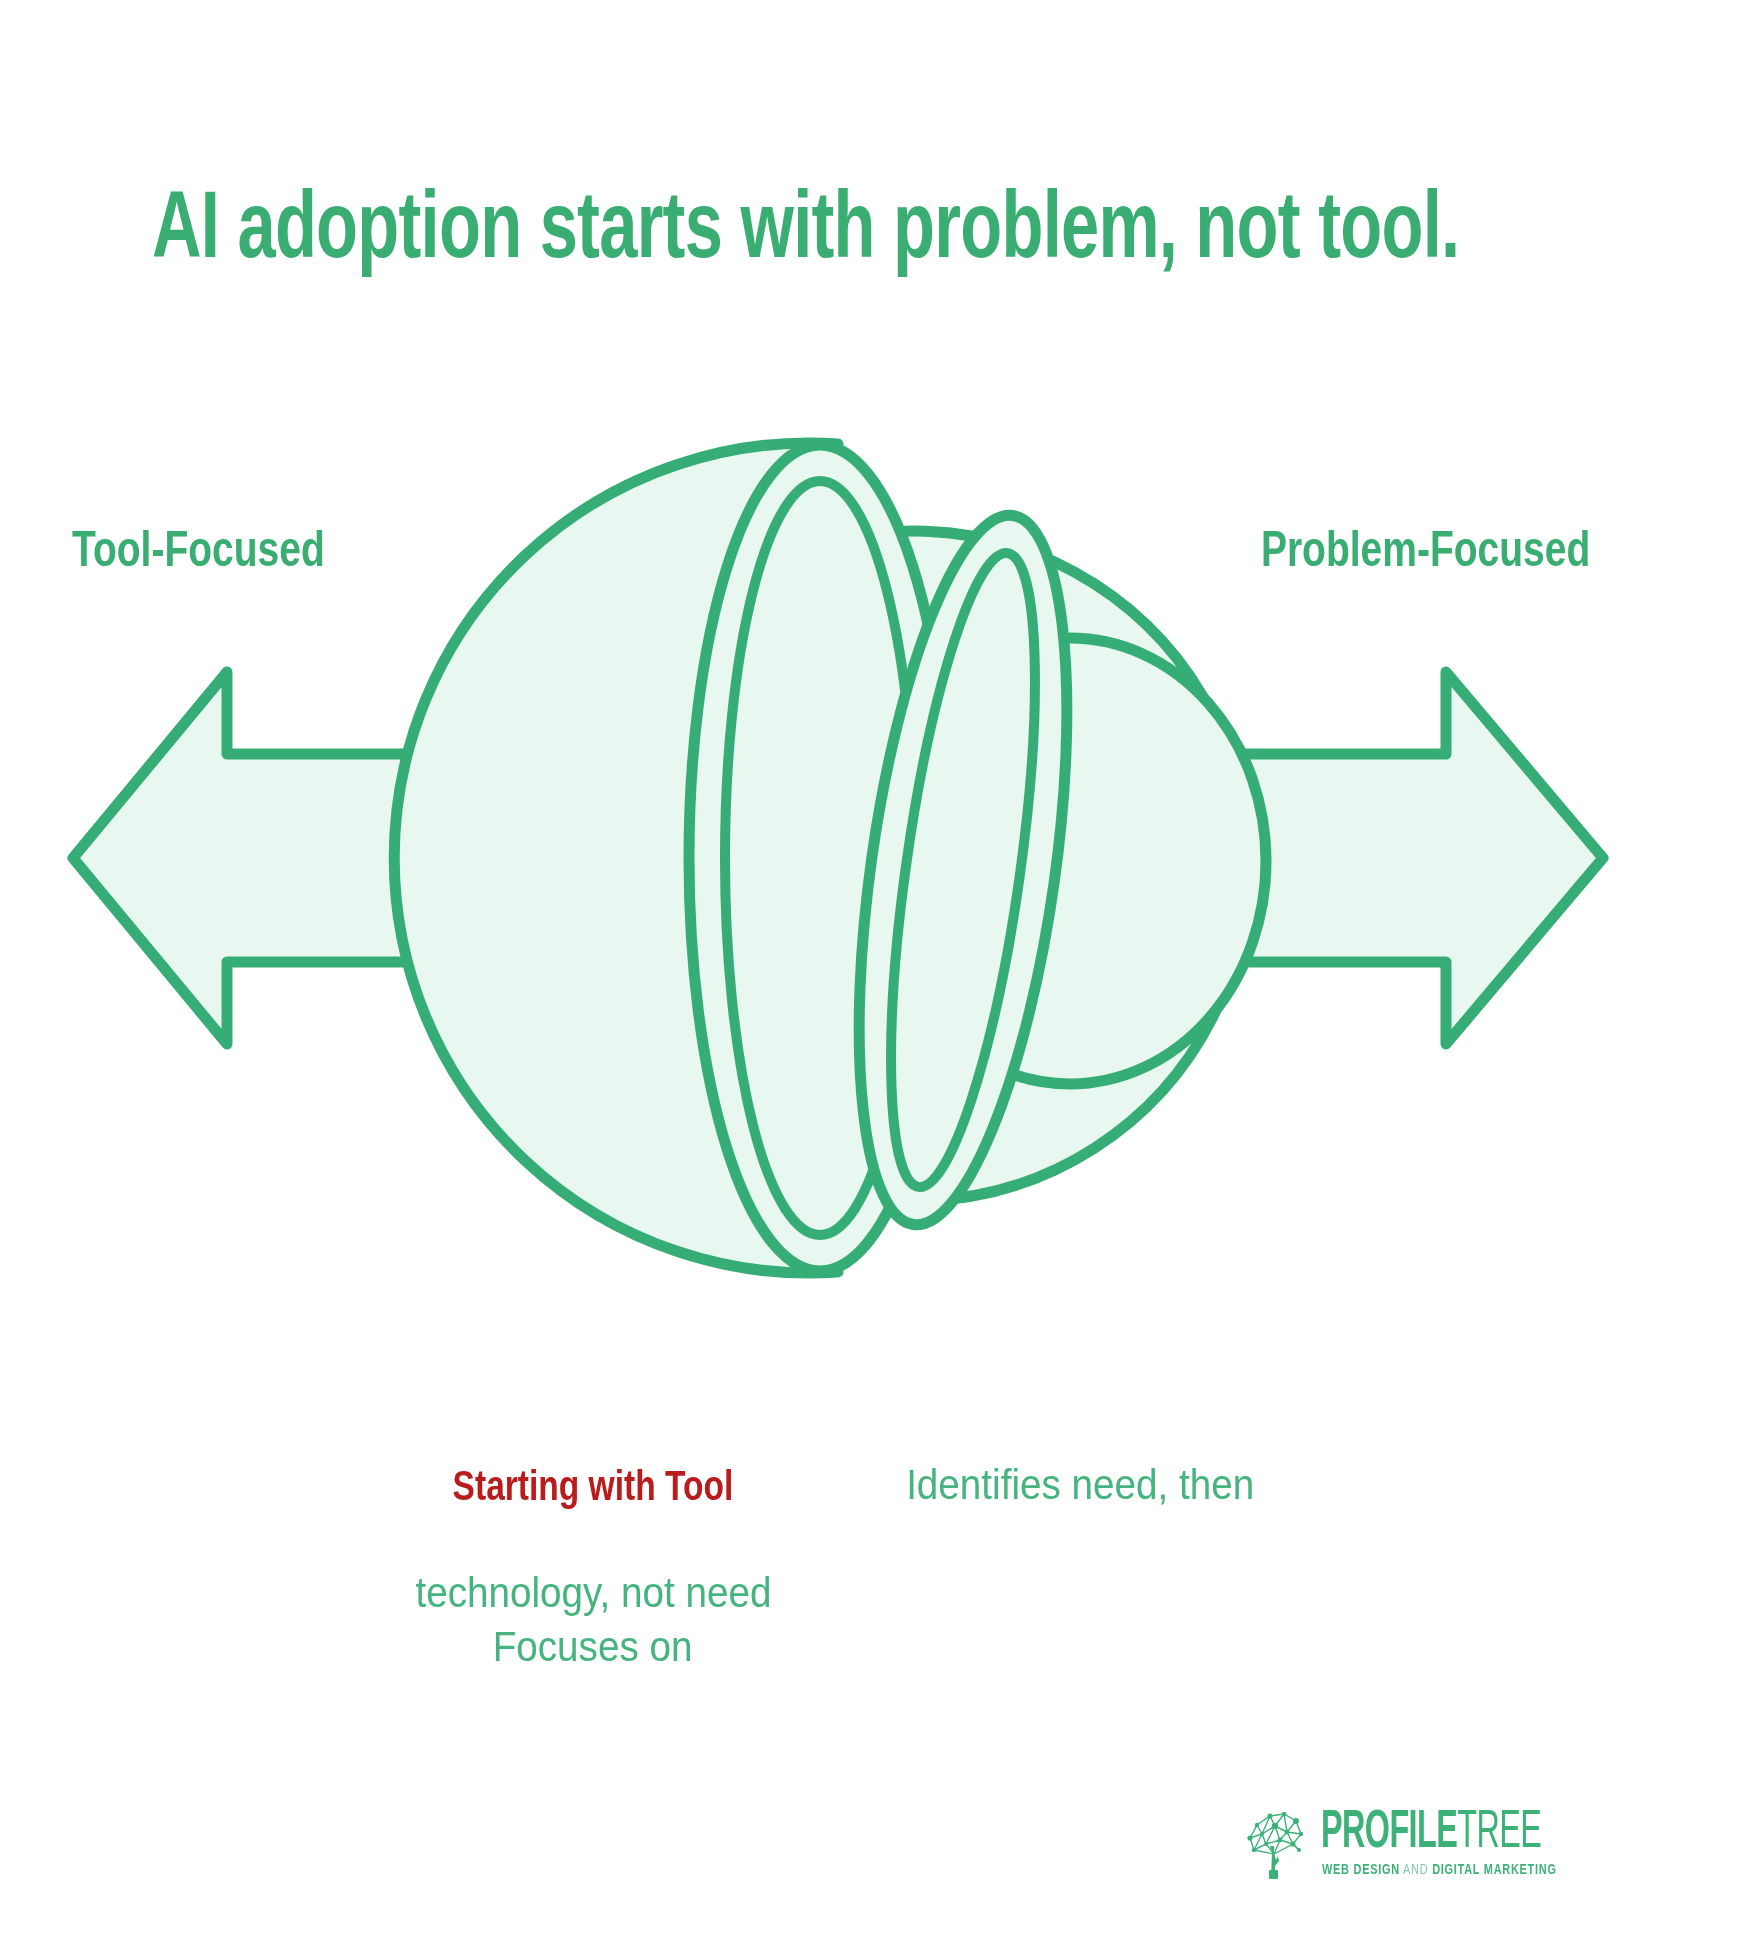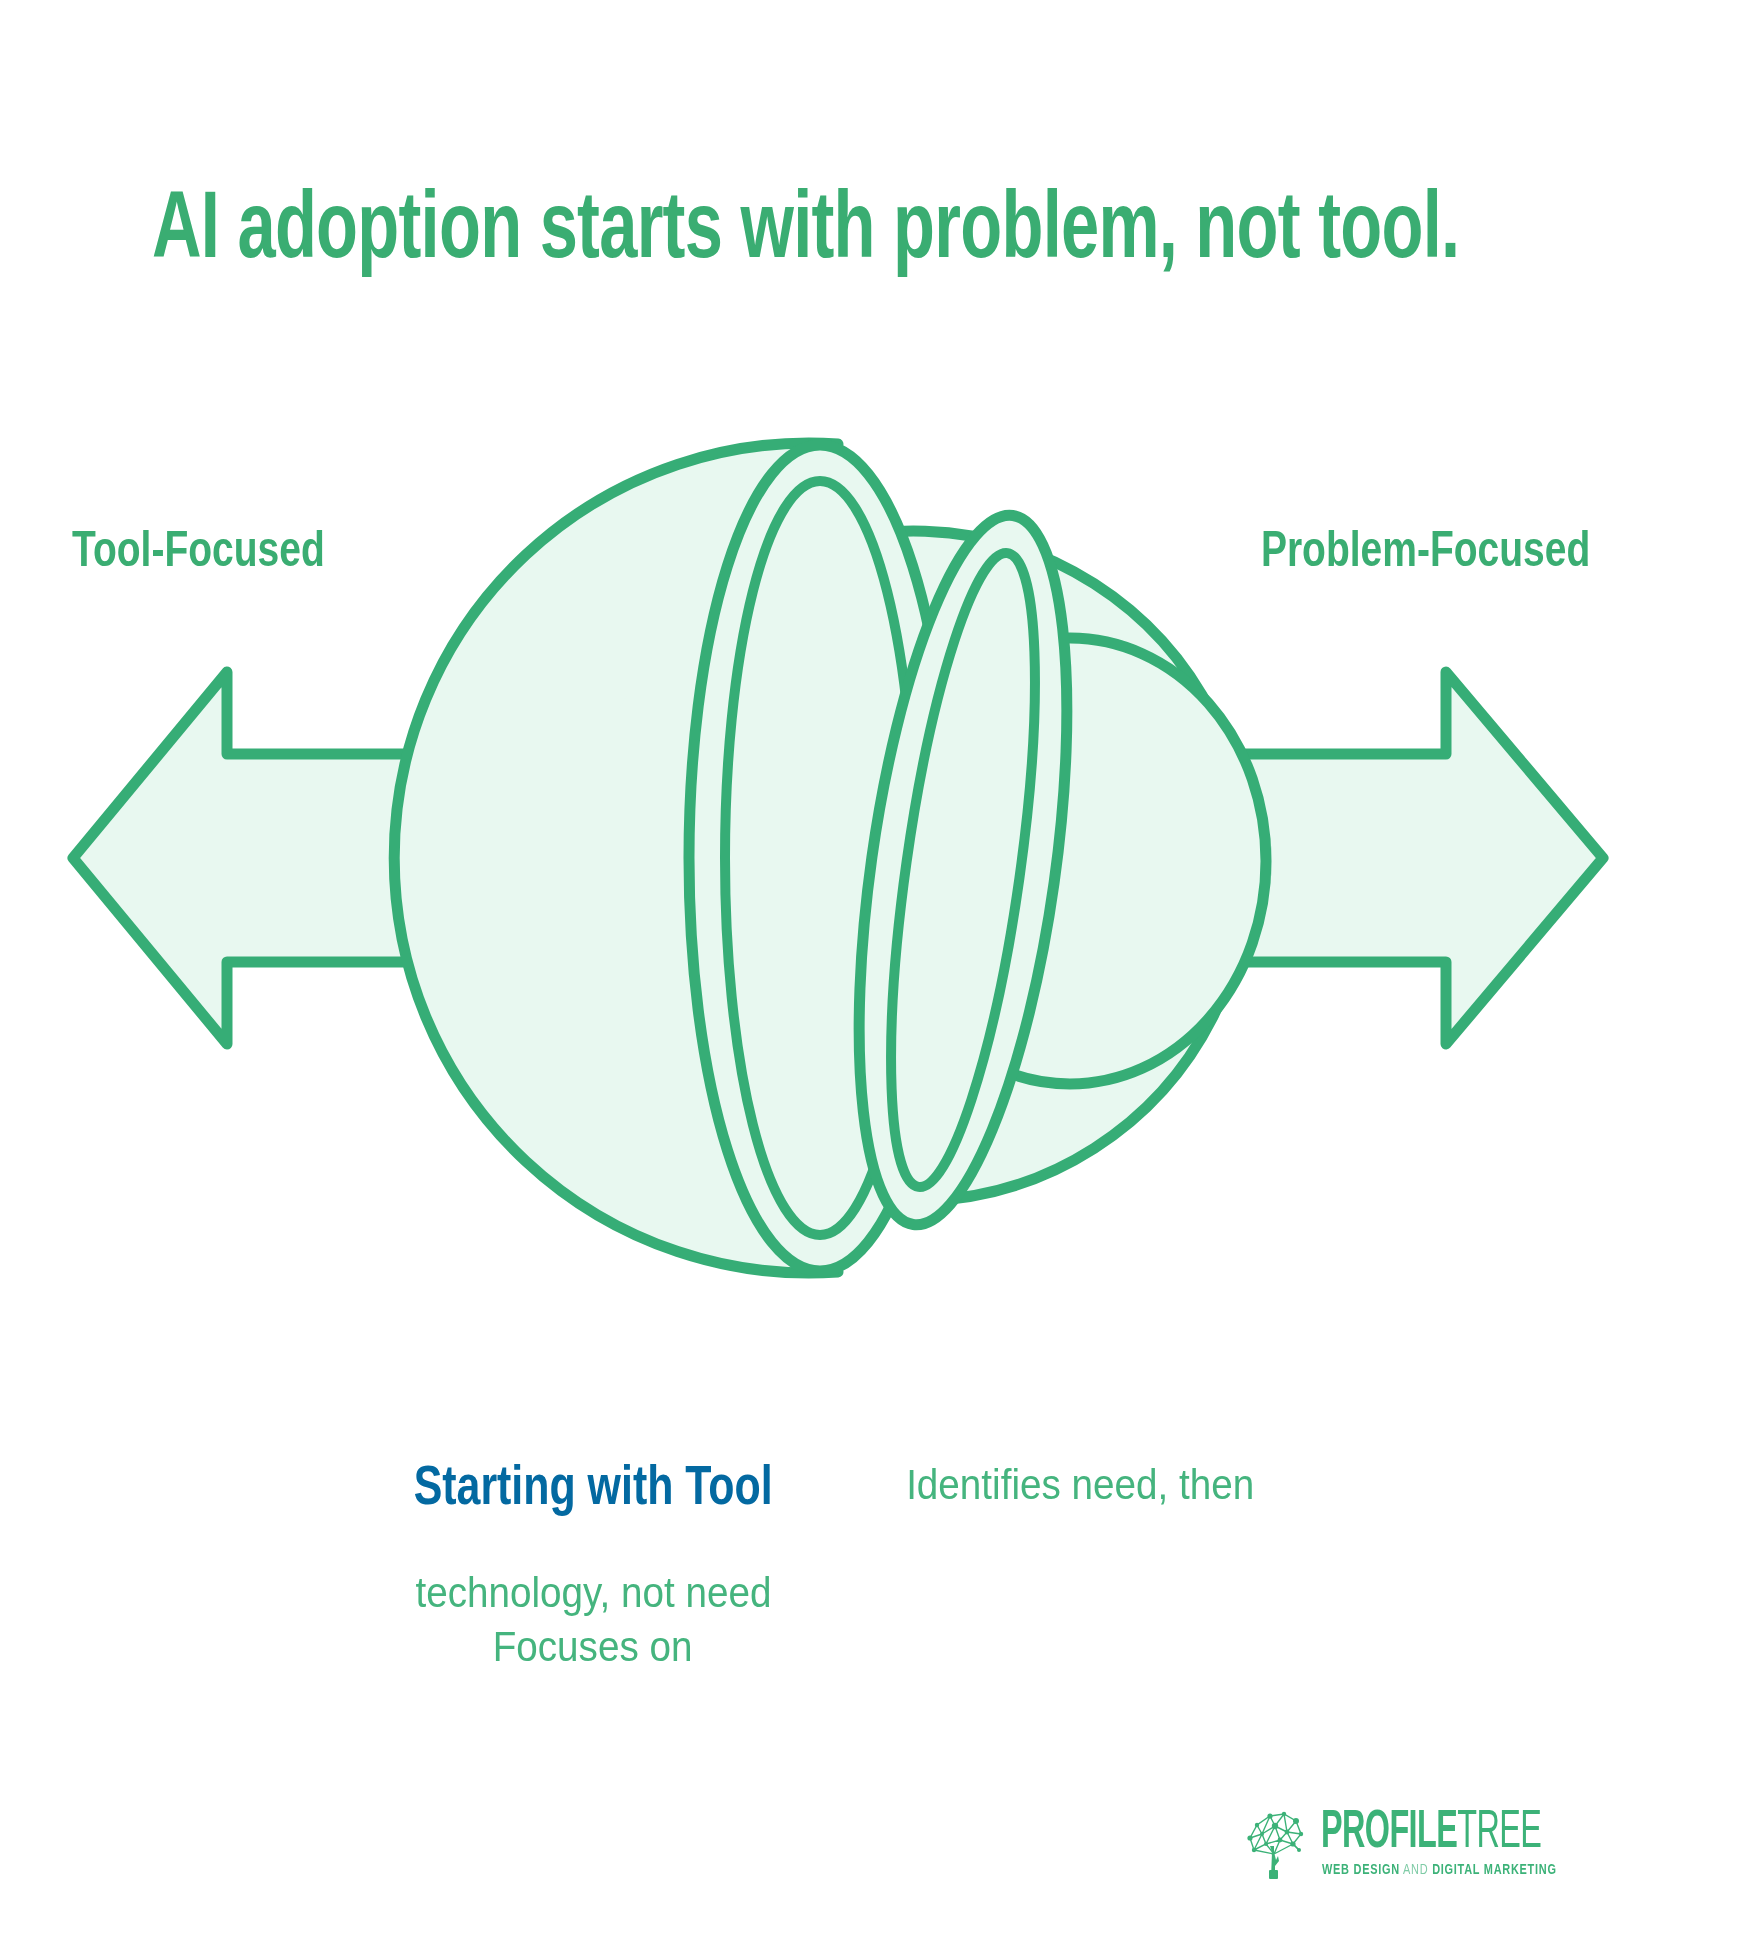--- a/index.html
+++ b/index.html
@@ -25,21 +25,21 @@
     font-size:50px; font-weight:bold; color:#3aad72;
     white-space:nowrap; line-height:1;
   }
   .axis-left  { left:72px;  transform:scaleX(0.78); transform-origin:0 0; }
   .axis-right { right:168px; transform:scaleX(0.78); transform-origin:100% 0; }
 
   .col { position:absolute; width:520px; text-align:center; }
   .col-left  { left:333px; top:1420px; }
   .col-right { left:820px; top:1392px; }
   .col-heading {
-    font-size:55px; font-weight:bold; color:#0369a1;
+    font-size:43px; font-weight:bold; color:#b91c1c;
     line-height:66px; white-space:nowrap;
   }
   .col-heading .squeeze { display:inline-block; transform:scaleX(0.78); transform-origin:50% 0; }
   .col-body {
     font-size:42px; font-weight:normal; color:#45b47e;
     line-height:54px; white-space:nowrap;
   }
   .col-left  .col-body { margin-top:48px; }
   .col-right .col-body { margin-top:34px;text-decoration:underline; }
   .col-body .squeeze { display:inline-block; transform:scaleX(0.92); transform-origin:50% 0; }

